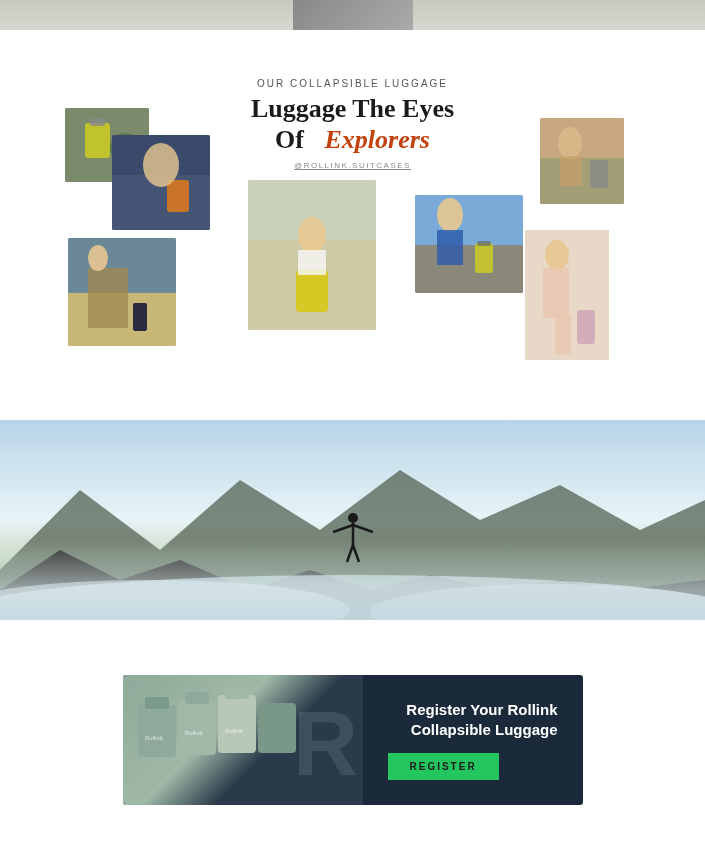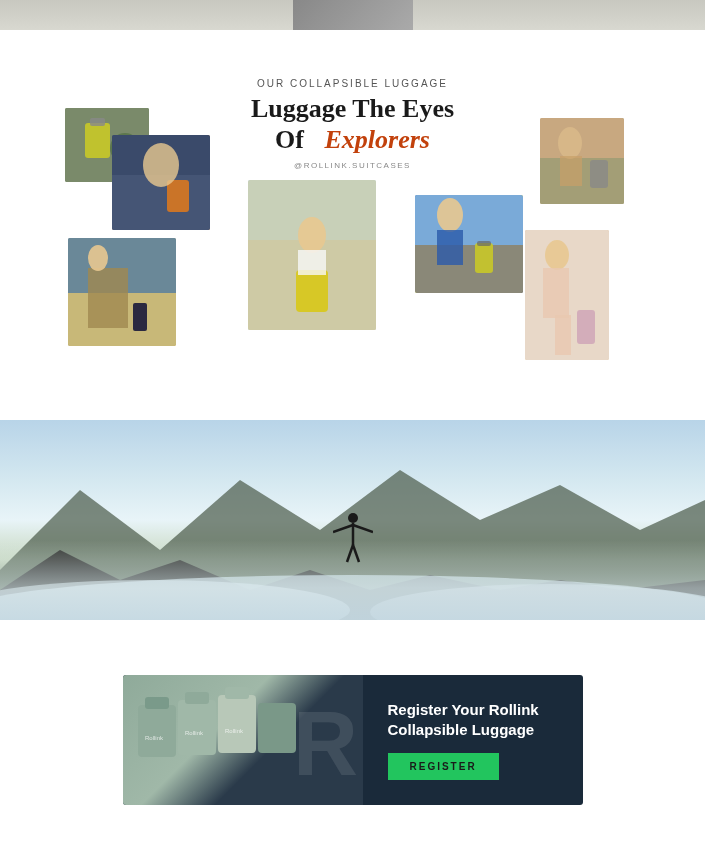--- a/index.html
+++ b/index.html
@@ -57,20 +57,21 @@
       margin-left: 14px;
     }
 
     .handle-label {
       font-size: 8px;
       letter-spacing: 1.5px;
       color: #888;
       text-transform: uppercase;
       font-family: Arial, sans-serif;
       margin-top: 6px;
+      text-decoration: underline;
     }
 
     
     .photo-block {
       position: absolute;
       background: #aaa;
       border-radius: 2px;
       overflow: hidden;
     }
 
@@ -304,18 +305,18 @@
 
         <text x="170" y="100" font-size="90" font-weight="900" fill="rgba(255,255,255,0.1)" font-family="Arial">R</text>
 
         <text x="22" y="65" font-size="6" fill="rgba(255,255,255,0.7)" font-family="Arial">Rollink</text>
         <text x="62" y="60" font-size="6" fill="rgba(255,255,255,0.7)" font-family="Arial">Rollink</text>
         <text x="102" y="58" font-size="6" fill="rgba(255,255,255,0.7)" font-family="Arial">Rollink</text>
       </svg>
     </div>
 
     <div class="banner-content">
-      <div class="banner-title" style="white-space:pre-line;">Register Your Rollink
+      <div class="banner-title" style="white-space:pre-line;text-align:right;">Register Your Rollink
 Collapsible Luggage</div>
       <button class="register-btn">REGISTER</button>
     </div>
   </div>
 </div>
 
 </body></html>

